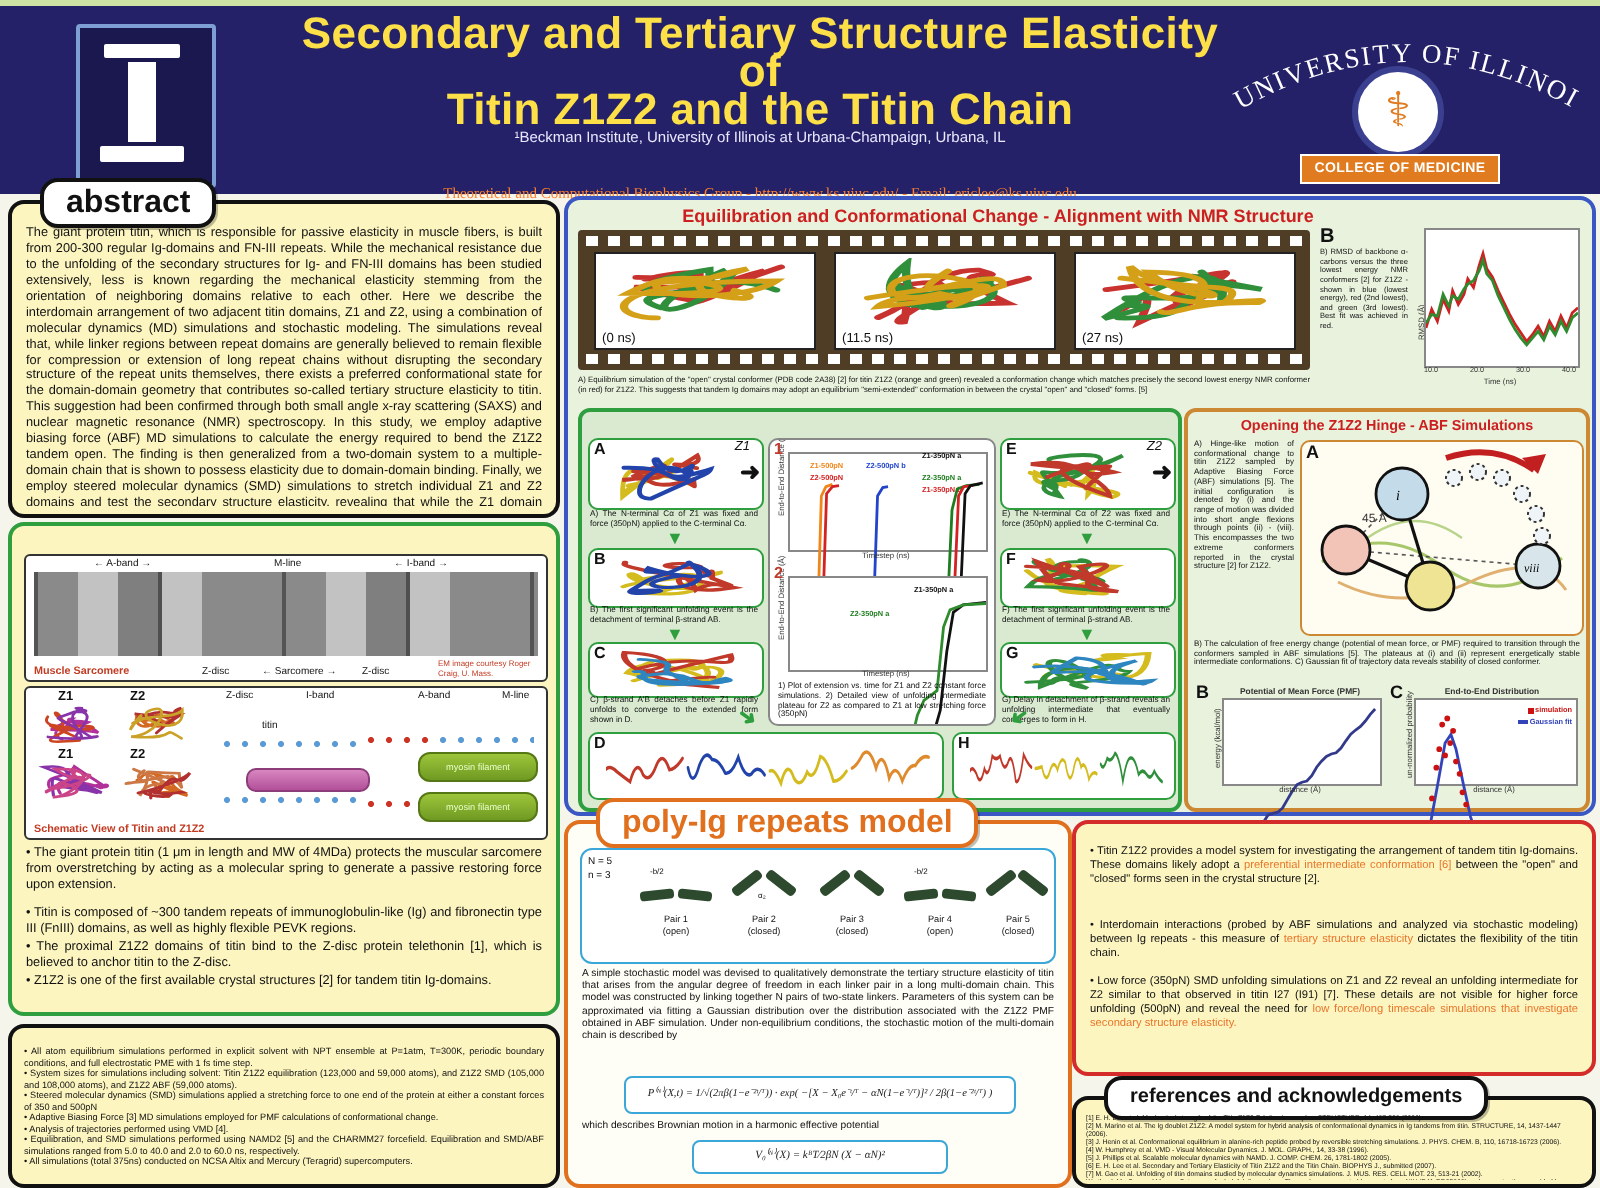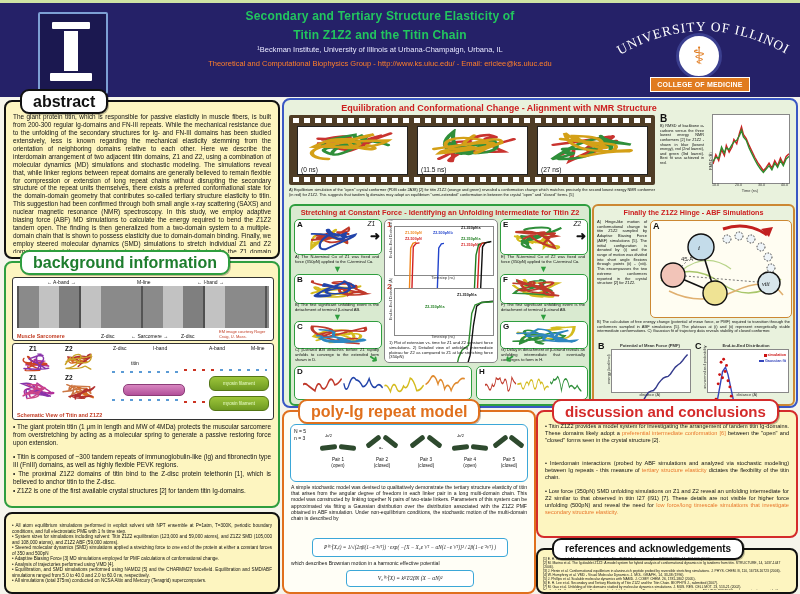--- a/index.html
+++ b/index.html
@@ -6,24 +6,24 @@
   body{width:800px;height:594px;position:relative;overflow:hidden;background:#f6f5ec;
        font-family:"Liberation Sans",sans-serif;color:#111;}
   .abs{position:absolute;}
   
   .header{position:absolute;left:0;top:0;width:800px;height:94px;background:#252168;border-top:3px solid #cfe3a4;}
   .logo-box{position:absolute;left:38px;top:9px;width:66px;height:78px;background:#1b1850;border:2px solid #7d9fd4;border-radius:2px;}
   .col-cap{position:absolute;left:12px;top:8px;width:38px;height:7px;background:#fff;border-radius:1px;}
   .col-shaft{position:absolute;left:24px;top:17px;width:14px;height:40px;background:#fff;}
   .col-base{position:absolute;left:10px;top:59px;width:42px;height:8px;background:#fff;border-radius:1px;}
   .head-center{position:absolute;left:150px;top:4px;width:460px;text-align:center;}
-  .title-line{font-size:12px;font-weight:bold;color:#22c55e;line-height:19px;letter-spacing:.2px;}
+  .title-line{font-size:22px;font-weight:bold;color:#fde047;line-height:19px;letter-spacing:.2px;}
   .authors{font-size:10px;font-style:italic;color:#fff;margin-top:2px;}
   .affil{font-size:7.5px;color:#e8e8ff;line-height:9.5px;}
-  .group-line{font-size:7.5px;color:#ff7f2a;margin-top:4px;}
+  .group-line{font-size:7.5px;color:#ff7f2a;margin-top:18px;font-family:Liberation Serif, serif;}
   .head-right{position:absolute;right:6px;top:2px;width:180px;height:90px;}
   .arc-svg{position:absolute;left:0;top:0;width:180px;height:52px;}
   .seal{position:absolute;left:62px;top:28px;width:40px;height:40px;border-radius:50%;background:#fff;
         border:3px solid #3b3f8f;display:flex;align-items:center;justify-content:center;}
   .seal-glyph{font-size:24px;color:#e07b1f;line-height:1;}
   .badge{position:absolute;left:36px;top:72px;width:98px;height:13px;background:#e07b1f;border:1px solid #fff;
          color:#fff;font-size:7px;font-weight:bold;text-align:center;line-height:13px;letter-spacing:.2px;}
   
   .sec{position:absolute;border-radius:8px;background:#fdf5c0;}
   .pill{position:absolute;top:-13px;left:14px;background:#fff;border-radius:9px;padding:0 11px;font-weight:bold;
@@ -109,21 +109,20 @@
     <div class="badge">COLLEGE OF MEDICINE</div>
   </div>
 </div>
 
 <div class="sec bd-k" style="left:4px;top:100px;width:272px;height:155px;">
   <div class="pill pc-k">abstract</div>
   <div class="tiny abs" style="left:7px;top:11px;width:258px;height:140px;overflow:hidden;">The giant protein titin, which is responsible for passive elasticity in muscle fibers, is built from 200-300 regular Ig-domains and FN-III repeats.  While the mechanical resistance due to the unfolding of the secondary structures for Ig- and FN-III domains has been studied extensively, less is known regarding the mechanical elasticity stemming from the orientation of neighboring domains relative to each other.  Here we describe the interdomain arrangement of two adjacent titin domains, Z1 and Z2, using a combination of molecular dynamics (MD) simulations and stochastic modeling.  The simulations reveal that, while linker regions between repeat domains are generally believed to remain flexible for compression or extension of long repeat chains without disrupting the secondary structure of the repeat units themselves, there exists a preferred conformational state for the domain-domain geometry that contributes so-called tertiary structure elasticity to titin.  This suggestion had been confirmed through both small angle x-ray scattering (SAXS) and nuclear magnetic resonance (NMR) spectroscopy.  In this study, we employ adaptive biasing force (ABF) MD simulations to calculate the energy required to bend the Z1Z2 tandem open.  The finding is then generalized from a two-domain system to a multiple-domain chain that is shown to possess elasticity due to domain-domain binding.  Finally, we employ steered molecular dynamics (SMD) simulations to stretch individual Z1 and Z2 domains and test the secondary structure elasticity, revealing that while the Z1 domain unfolds in an all-or-nothing event (like titin I1), Z2 exhibits a stepped unfolding due to an unfolding intermediate state (similar to one observed in titin I91).  Taken together, this study offers insight into two key mechanical properties of titin, namely its secondary and tertiary structure elasticity.</div>
 </div>
 
 <div class="sec bd-g" style="left:4px;top:261px;width:272px;height:243px;">
-  <div class="pill pc-g">background information</div>
 
   <div class="panel" style="left:6px;top:14px;width:260px;height:62px;">
     <div class="em-img"></div>
     <div class="em-lab" style="left:34px;top:1px;">← A-band →</div>
     <div class="em-lab" style="left:124px;top:1px;">M-line</div>
     <div class="em-lab" style="left:184px;top:1px;">← I-band →</div>
     <div class="em-red" style="left:4px;bottom:1px;">Muscle Sarcomere</div>
     <div class="em-lab" style="left:88px;bottom:1px;">Z-disc</div>
     <div class="em-lab" style="left:118px;bottom:1px;">← Sarcomere →</div>
     <div class="em-lab" style="left:168px;bottom:1px;">Z-disc</div>
@@ -250,21 +249,20 @@
     <span>10.0</span>
     <span>20.0</span>
     <span>30.0</span>
     <span>40.0</span>
   </div>
   <div class="axlab" style="left:428px;top:88px;width:76px;">Time (ns)</div>
 
   <div class="abs" style="left:5px;top:88px;width:366px;font-size:3.9px;line-height:1.2;text-align:justify;">A) Equilibrium simulation of the "open" crystal conformer (PDB code 2A38) [2] for titin Z1Z2 (orange and green) revealed a conformation change which matches precisely the second lowest energy NMR conformer (in red) for Z1Z2.  This suggests that tandem Ig domains may adopt an equilibrium "semi-extended" conformation in between the crystal "open" and "closed" forms. [5]</div>
 
   <div class="subbox" style="left:5px;top:104px;width:298px;height:198px;background:#d9ead0;border:2px solid #2f9e3f;">
-    <div class="redhead abs" style="left:2px;top:2px;width:294px;font-size:7.4px;">Stretching at Constant Force - Identifying an Unfolding Intermediate for Titin Z2</div>
 
     <div class="sp" style="left:3px;top:13px;width:86px;height:34px;">
       <span class="corner">A</span>
       <span class="plabel">Z1</span>
       <div class="abs" style="inset:3px 18px 2px 8px;">
           <svg viewBox="0 0 100 60" preserveAspectRatio="none" style="width: 100%; height: 100%; display: block;">
             <path d="M 15.588048696844993 47.33470507544582 C 46.36188271604939 19.80195473251029, 84.43372770919068 23.540123456790123, 35.823388203017835 30.149605624142662 C 54.09593621399177 40.46090534979424, 32.59987997256516 19.569444444444443, 74.10939643347051 41.50120027434842 C 16.459619341563787 7.2309670781893, 13.173439643347052 28.37654320987654, 13.876886145404663 52.38983196159122 C 66.78626543209877 0.11213991769547325, 59.48774005486969 9.96141975308642, 41.79252400548697 29.482167352537722 C 38.40920781893004 39.10442386831276, 4.876114540466393 44.324074074074076, 24.522976680384087 39.4448731138546" fill="none" stroke="#d4bb1e" stroke-width="4" stroke-linecap="round"></path>
             <path d="M 22.932355967078188 26.13854595336077 C 82.67189643347051 31.464506172839506, 73.41863854595336 52.73353909465021, 73.10185185185185 34.51860425240055 C 26.208419067215367 51.382716049382715, 38.8687414266118 23.57767489711934, 21.511316872427983 32.289951989026065 C 68.8190157750343 4.078703703703704, 47.83736282578875 33.86625514403292, 13.62448559670782 35.15389231824417 C 43.837019890260635 29.55246913580247, 33.65783607681756 43.599279835390945, 76.10802469135803 9.777091906721536 C 84.59576474622772 27.804012345679013, 29.66349451303155 12.776748971193415, 75.62860082304526 22.82621742112483" fill="none" stroke="#c0392b" stroke-width="4" stroke-linecap="round"></path>
             <path d="M 14.885716735253773 22.555555555555557 C 69.18767146776406 21.398662551440328, 36.06610082304527 43.16152263374486, 87.33504801097394 23.867026748971195 C 85.56370027434842 29.46502057613169, 78.05941358024691 31.042695473251026, 37.719821673525374 54.35442386831276 C 12.124914266117969 56.97582304526749, 41.34902263374486 5.034979423868313, 67.36385459533608 28.8233024691358 C 82.20464677640604 3.9310699588477367, 59.268261316872426 45.138374485596714, 42.9338134430727 13.940329218106996 C 29.136231138545952 10.330761316872428, 65.15046296296296 51.35288065843621, 71.09636488340192 26.372170781893004" fill="none" stroke="#2244aa" stroke-width="4" stroke-linecap="round"></path>
           </svg>
@@ -388,21 +386,21 @@
           <svg viewBox="0 0 300 30" preserveAspectRatio="none" style="width: 100%; height: 100%; display: block;">
             <path d="M 0 16.872256515775035 Q 4 13.306584362139917 10 19.116550925925925 Q 16 28.539866255144034 22 15.44497170781893 Q 28 23.742283950617285 34 6.825861625514403 Q 40 10.395318930041153 46 6.740702160493827 Q 52 18.86934156378601 58 11.559863683127574 Q 64 1.7569444444444429 70 23.875938786008227 Q 76 27.20627572016461 82 5.837075617283951 Q 88 12.254372427983538 94 14.480311213991769" fill="none" stroke="#c0392b" stroke-width="2.4" stroke-linecap="round"></path>
             <path d="M 100 15.30946502057613 Q 104 15.092721193415636 110 14.117618312757202 Q 116 27.008101851851855 122 17.586471193415637 Q 128 8.15187757201646 134 16.367052469135803 Q 140 5.561085390946502 146 11.496399176954732 Q 152 28.494984567901234 158 17.233770576131686 Q 164 1.7683899176954725 170 14.393981481481482 Q 176 9.085005144032921 182 22.68073559670782 Q 188 16.370756172839506 194 19.019958847736625" fill="none" stroke="#d4bb1e" stroke-width="2.4" stroke-linecap="round"></path>
             <path d="M 200 12.361899862825789 Q 204 17.704475308641975 210 8.465136316872428 Q 216 11.672325102880658 222 4.944791666666667 Q 228 6.350051440329217 234 24.217656893004115 Q 240 7.663580246913579 246 8.209657921810699 Q 252 7.094393004115226 258 19.4022762345679 Q 264 15.012860082304526 270 19.16588220164609 Q 276 24.011574074074076 282 17.09306841563786 Q 288 22.238683127572017 294 24.331983024691358" fill="none" stroke="#2f8f3a" stroke-width="2.4" stroke-linecap="round"></path>
           </svg>
         </div>
     </div>
   </div>
 
   <div class="subbox" style="left:308px;top:104px;width:199px;height:198px;background:#e9f2dd;border:2px solid #cc8833;">
-    <div class="redhead abs" style="left:2px;top:2px;width:195px;font-size:7.2px;">Finally the Z1Z2 Hinge - ABF Simulations</div>
+    <div class="redhead abs" style="left:2px;top:2px;width:195px;font-size:7.2px;">Opening the Z1Z2 Hinge - ABF Simulations</div>
     <div class="abs" style="left:3px;top:14px;width:50px;height:96px;font-size:4.0px;line-height:1.18;text-align:justify;">A) Hinge-like motion of conformational change to titin Z1Z2 sampled by Adaptive Biasing Force (ABF) simulations [5].  The initial configuration is denoted by (i) and the range of motion was divided into short angle flexions through points (ii) - (viii).  This encompasses the two extreme conformers reported in the crystal structure [2] for Z1Z2.</div>
 
     <div class="abs" style="left:56px;top:14px;width:140px;height:96px;background:#fffdf2;border:1.5px solid #cc8833;border-radius:5px;">
       <span class="corner" style="font-size:9px;">A</span>
       <svg viewBox="0 0 140 96" style="position:absolute;inset:0;">
         <path d="M 10 60 Q 40 40 70 62 T 130 58" stroke="#a8c66a" fill="none" stroke-width="1.5"></path>
         <path d="M 18 70 Q 50 86 84 70 T 132 74" stroke="#e0b070" fill="none" stroke-width="1.5"></path>
         <path d="M 30 50 Q 55 30 80 48" stroke="#b8d48a" fill="none" stroke-width="1.2"></path>
         <line x1="22" y1="54" x2="50" y2="26" stroke="#555" stroke-dasharray="2,2" stroke-width="0.8"></line>
         <line x1="22" y1="54" x2="118" y2="62" stroke="#555" stroke-dasharray="2,2" stroke-width="0.8"></line>
@@ -468,21 +466,21 @@
           <circle cx="54.54545454545454" cy="97.6923076923077" r="1.8" fill="#cc1111"></circle>
           <circle cx="61.36363636363637" cy="98.46153846153847" r="1.8" fill="#cc1111"></circle>
           <circle cx="68.18181818181817" cy="98.84615384615384" r="1.8" fill="#cc1111"></circle>
         </svg>
       </div>
     <div class="axlab" style="left:113px;top:186px;width:80px;">distance (Å)</div>
   </div>
 </div>
 
 <div class="sec bd-o" style="left:282px;top:410px;width:250px;height:180px;background:#fffef6;">
-  <div class="pill pc-o">poly-Ig repeat model</div>
+  <div class="pill pc-o">poly-Ig repeats model</div>
 
   <div class="abs" style="left:6px;top:12px;width:236px;height:56px;background:#fff;border:1.5px solid #3ba7d8;border-radius:6px;">
     <div class="abs" style="left:3px;top:3px;font-size:5px;line-height:1.4;">
       <div>N = 5</div>
       <div>n = 3</div>
     </div>
 
     <div class="abs" style="left:26px;top:6px;width:42px;height:48px;">
       <span class="abs" style="left:8px;top:2px;font-size:4px;">-b/2</span>
       <div class="pairbar" style="left:3px;top:14px;transform:rotate(-6deg);"></div>
@@ -513,21 +511,20 @@
     </div>
   </div>
 
   <div class="abs" style="left:7px;top:72px;width:236px;font-size:5.1px;line-height:1.22;text-align:justify;">A simple stochastic model was devised to qualitatively demonstrate the tertiary structure elasticity of titin that arises from the angular degree of freedom in each linker pair in a long multi-domain chain.  This model was constructed by linking together N pairs of two-state linkers.  Parameters of this system can be approximated via fitting a Gaussian distribution over the distribution associated with the Z1Z2 PMF obtained in ABF simulation.  Under non-equilibrium conditions, the stochastic motion of the multi-domain chain is described by</div>
   <div class="eqbox" style="left:28px;top:126px;width:194px;height:17px;font-size:5.3px;line-height:17px;">P⁽ᴺ⁾(X,t) = 1/√(2πβ(1−e⁻²ᵗ/ᵀ)) · exp( −[X − X₀e⁻ᵗ/ᵀ − αN(1−e⁻ᵗ/ᵀ)]² / 2β(1−e⁻²ᵗ/ᵀ) )</div>
   <div class="abs" style="left:7px;top:148px;width:236px;font-size:5.1px;">which describes Brownian motion in a harmonic effective potential</div>
   <div class="eqbox" style="left:62px;top:158px;width:126px;height:15px;font-size:5.5px;line-height:15px;">V₀⁽ᴺ⁾(X) = kᴮT⁄2βN (X − αN)²</div>
 </div>
 
 <div class="sec bd-r" style="left:536px;top:410px;width:258px;height:124px;">
-  <div class="pill pc-r" style="font-size:15px;">discussion and conclusions</div>
   <div class="abs" style="left:7px;top:11px;width:244px;font-size:5.6px;line-height:1.24;text-align:justify;"><span>• Titin Z1Z2 provides a model system for investigating the arrangement of tandem titin Ig-domains.  These domains likely adopt a </span><span class="hl">preferential intermediate conformation [6]</span><span> between the "open" and "closed" forms seen in the crystal structure [2].</span></div>
   <div class="abs" style="left:7px;top:48px;width:244px;font-size:5.6px;line-height:1.24;text-align:justify;"><span>• Interdomain interactions (probed by ABF simulations and analyzed via stochastic modeling) between Ig repeats - this measure of </span><span class="hl">tertiary structure elasticity</span><span> dictates the flexibility of the titin chain.</span></div>
   <div class="abs" style="left:7px;top:76px;width:244px;font-size:5.6px;line-height:1.24;text-align:justify;"><span>• Low force (350pN)  SMD unfolding simulations on Z1 and Z2 reveal an unfolding intermediate for Z2 similar to that observed in titin I27 (I91) [7].  These details are not visible for higher force unfolding (500pN) and reveal the need for </span><span class="hl">low force/long timescale simulations that investigate secondary structure elasticity.</span><span></span></div>
 </div>
 
 <div class="sec bd-k" style="left:536px;top:548px;width:258px;height:42px;">
   <div class="pill pc-k" style="font-size:10px;line-height:18px;top:-12px;text-align:center;">references and acknowledgements</div>
   <div class="abs" style="left:5px;top:7px;width:248px;height:33px;overflow:hidden;font-size:3.4px;line-height:1.18;">
     <div>[1] E. H. Lee et al.  Mechanical strength of the Titin Z1Z2-Telethonin complex.  STRUCTURE, 14, 497-509 (2006).</div>
     <div>[2] M. Marino et al.  The Ig doublet Z1Z2: A model system for hybrid analysis of conformational dynamics in Ig tandems from titin.  STRUCTURE, 14, 1437-1447 (2006).</div>

